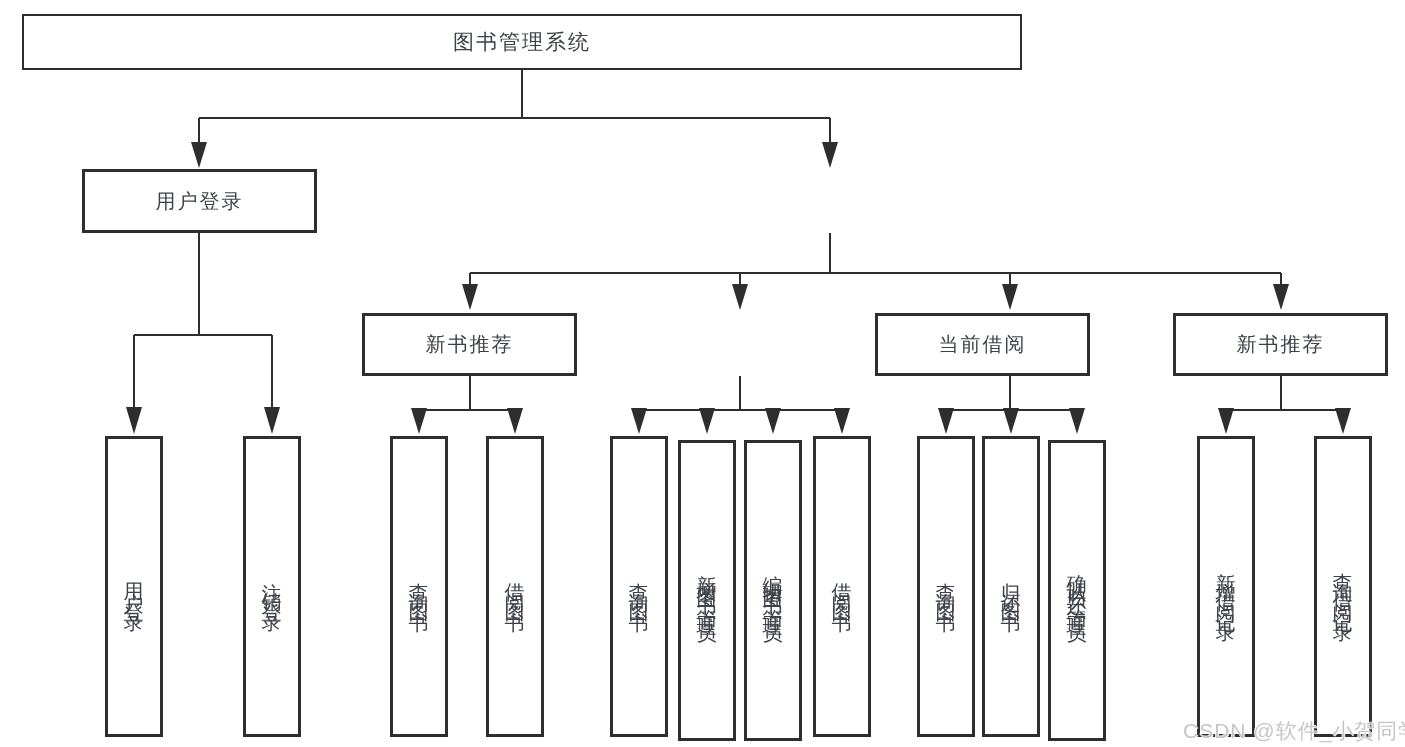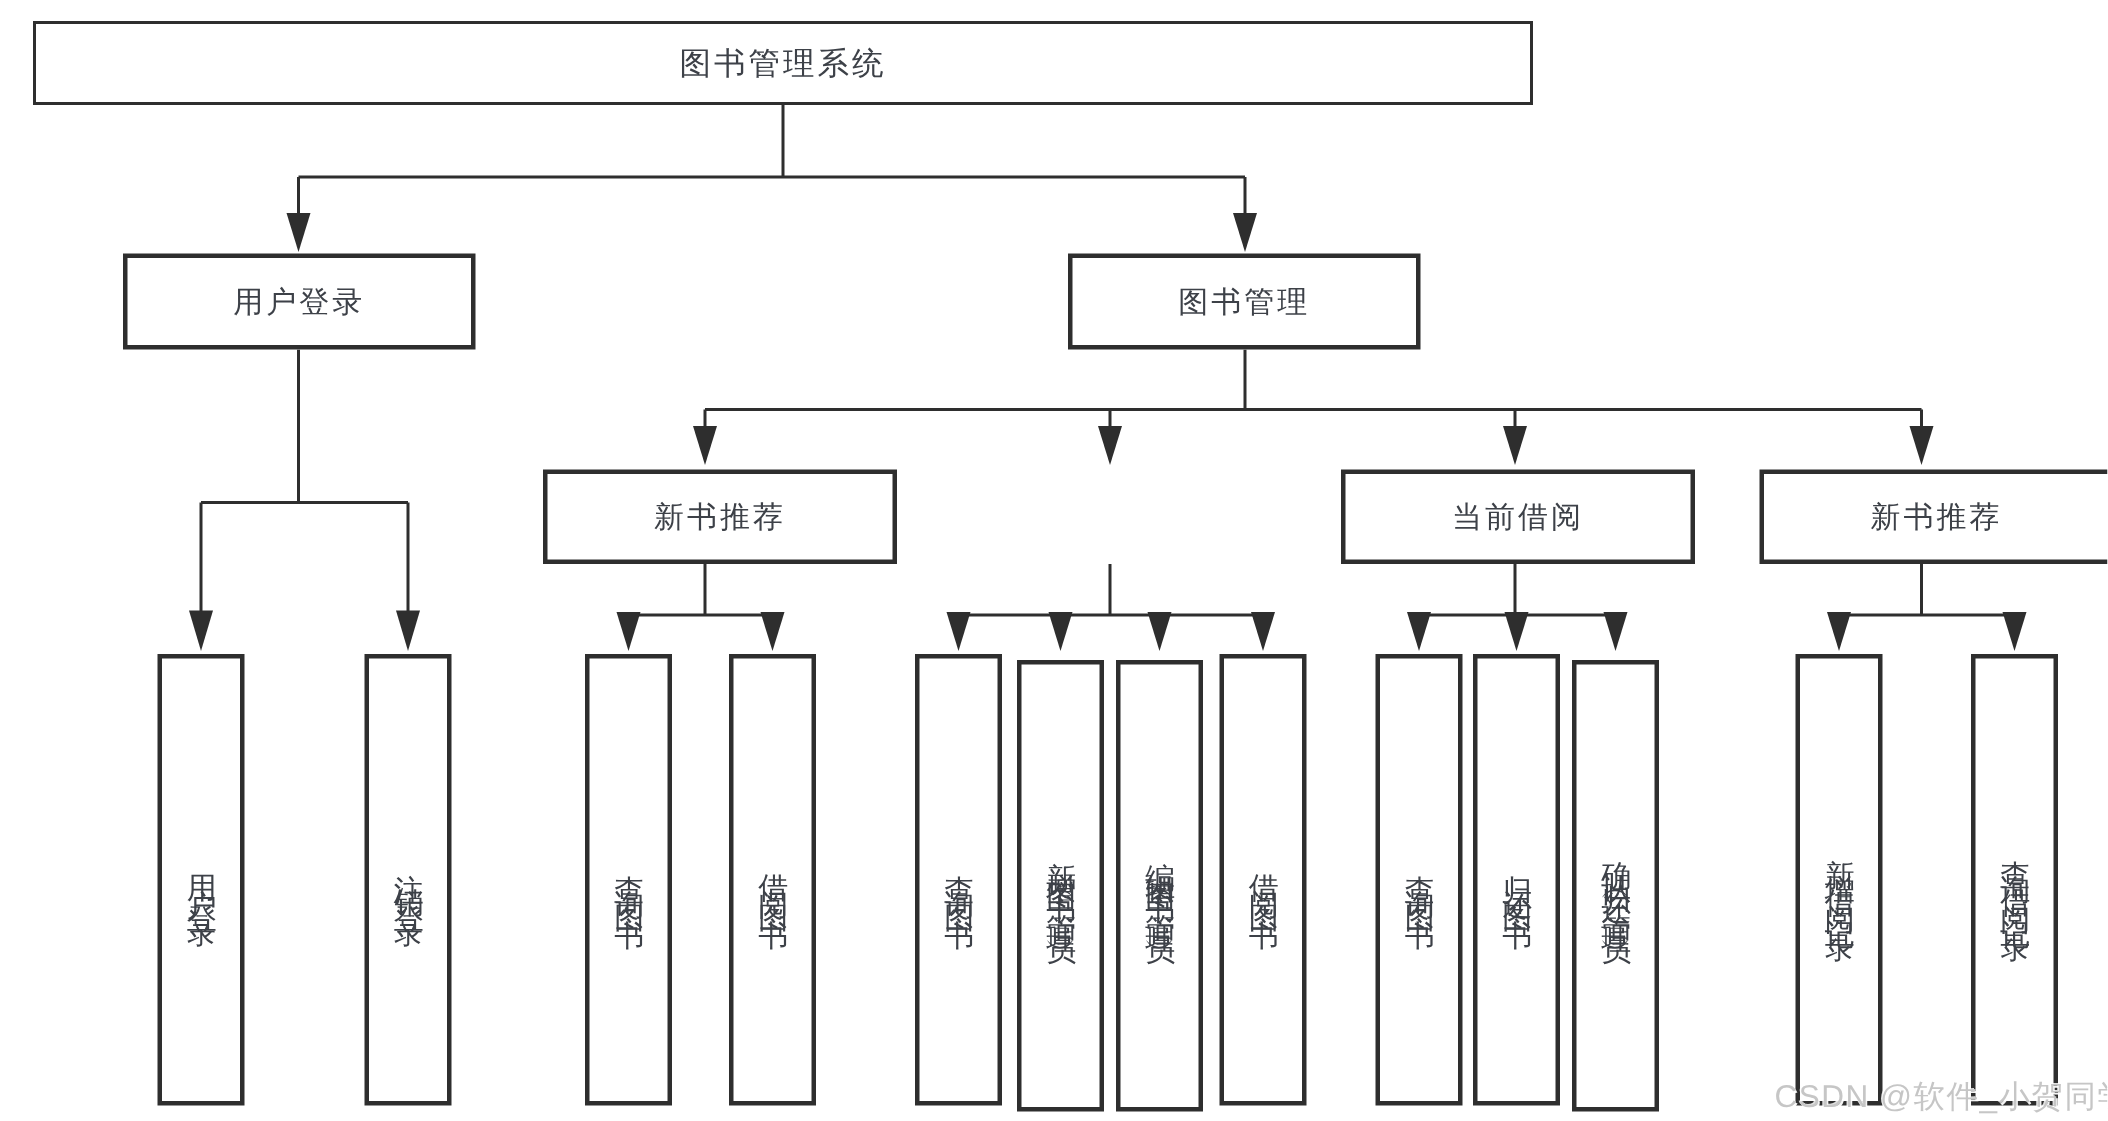--- a/index.html
+++ b/index.html
@@ -10,22 +10,22 @@
   #connectors{position:absolute;left:0;top:0;z-index:1;}
   .box{
     position:absolute;box-sizing:border-box;background:#ffffff;
     border:3px solid #2e2e2e;display:flex;align-items:center;justify-content:center;
     z-index:2;text-align:left;
   }
   .lvl1{left:22px;top:14px;width:1000px;height:56px;border-width:2px;font-size:21px;letter-spacing:2px;}
   .lvl2{width:235px;height:64px;top:169px;font-size:20px;letter-spacing:2px;}
   .lvl2.n-login{left:82px;}
   .lvl2.n-mgmt{left:712px;}
-  .lvl3{width:236px;height:63px;top:313px;font-size:20px;letter-spacing:2px;}
-  .lvl3.g0{left:362px;} .lvl3.g1{left:633px;} .lvl3.g2{left:894px;} .lvl3.g3{left:1173px;}
+  .lvl3{width:215px;height:63px;top:313px;font-size:20px;letter-spacing:2px;}
+  .lvl3.g0{left:362px;} .lvl3.g1{left:633px;} .lvl3.g2{left:875px;} .lvl3.g3{left:1173px;}
   .leaf{
     width:58px;height:301px;top:436px;border-width:3px;font-size:20px;
     writing-mode:vertical-rl;letter-spacing:10px;line-height:1;
   }
   .leaf.admin{top:440px;letter-spacing:7px;}
   .watermark{
     position:absolute;left:1183px;top:717px;z-index:3;font-size:21px;
     color:#c6c6c6;letter-spacing:1px;white-space:nowrap;
     text-shadow:1px 1px 0 rgba(255,255,255,.95),-1px -1px 0 rgba(255,255,255,.85);
   }
@@ -64,21 +64,20 @@
       <polygon points="1003,408 1019,408 1011,434"></polygon>
       <polygon points="1069,408 1085,408 1077,434"></polygon>
       <polygon points="1218,408 1234,408 1226,434"></polygon>
       <polygon points="1335,408 1351,408 1343,434"></polygon>
     </g>
   </svg>
 
   <div class="box lvl1">图书管理系统</div>
 
   <div class="box lvl2 n-login">用户登录</div>
-  <div class="box lvl2 n-mgmt">图书管理</div>
 
   <div class="box lvl3 g0">新书推荐</div>
   <div class="box lvl3 g2">当前借阅</div>
   <div class="box lvl3 g3">新书推荐</div>
 
   <div class="box leaf" style="left:105px">用户登录</div>
   <div class="box leaf" style="left:243px">注销登录</div>
 
   <div class="box leaf" style="left:390px">查询图书</div>
   <div class="box leaf" style="left:486px">借阅图书</div>

